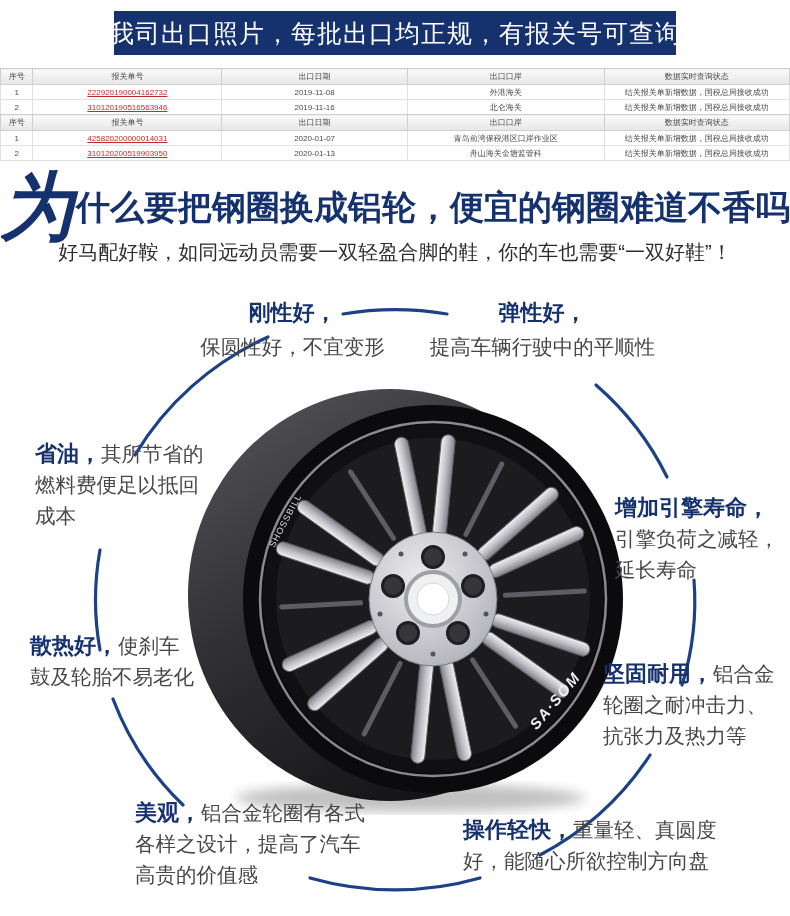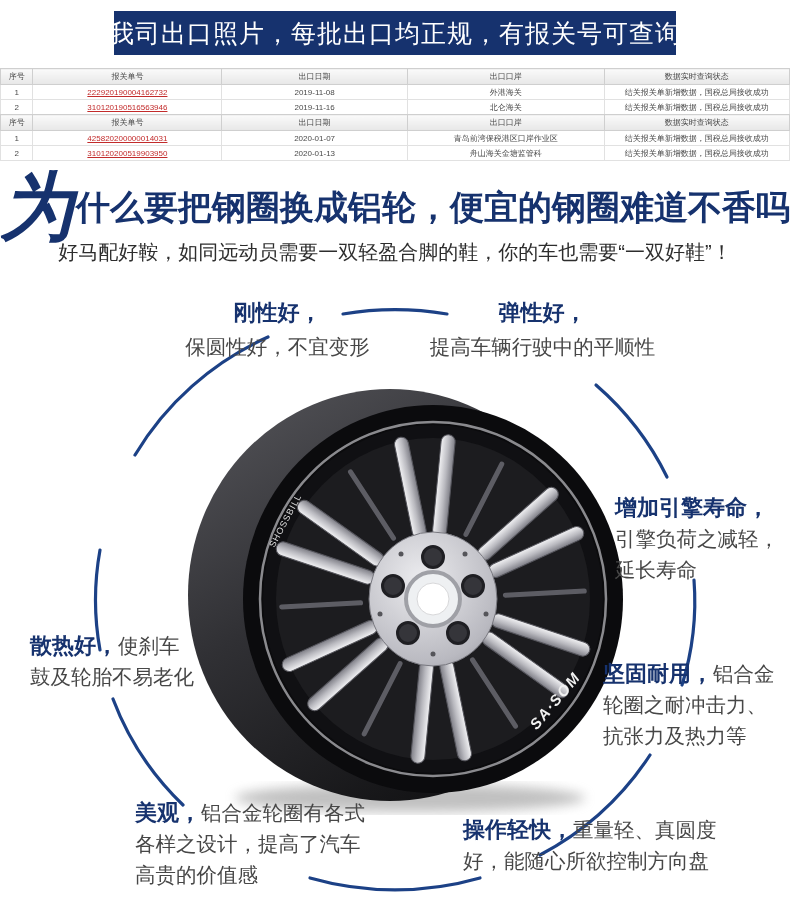--- a/index.html
+++ b/index.html
@@ -196,25 +196,30 @@
           <circle cx="220" cy="241" r="2.5"></circle>
         <circle cx="241" cy="181" r="2.5"></circle>
       </g>
       <circle cx="273" cy="226" r="27" fill="#eef0f2" stroke="#9fa0a6" stroke-width="4"></circle>
       <circle cx="273" cy="226" r="16" fill="#ffffff" stroke="#d8d8da"></circle>
 
       <text transform="translate(399,331) rotate(-50)" text-anchor="middle" font-size="15" font-weight="bold" font-style="italic" fill="#f0f0f0" letter-spacing="1.5" font-family="Liberation Sans, sans-serif">SA·SOM</text>
       <text transform="translate(128,149) rotate(-62)" text-anchor="middle" font-size="9" fill="#dddddd" letter-spacing="1" font-family="Liberation Sans, sans-serif">SHOSSBILL</text>
     </svg>
 
-    <div class="callout center" style="left:180px;top:12px;width:195px">
+    <div class="callout center" style="left:195px;top:12px;width:195px">
       <span class="lead">刚性好，</span><span>保圆性好，不宜变形</span>
     </div>
     <div class="callout center" style="left:415px;top:12px;width:255px">
       <span class="lead">弹性好，</span><span>提高车辆行驶中的平顺性</span>
+    </div>
+    <div class="callout" style="left:35px;top:150px;width:185px">
+      <span class="lead">省油，</span><span>其所节省的</span><br>
+      <span>燃料费便足以抵回</span><br>
+      <span>成本</span>
     </div>
     <div class="callout" style="left:615px;top:204px;width:172px">
       <span class="lead">增加引擎寿命，</span><br>
       <span>引擎负荷之减轻，</span><br>
       <span>延长寿命</span>
     </div>
     <div class="callout" style="left:30px;top:342px;width:180px">
       <span class="lead">散热好，</span><span>使刹车</span><br>
       <span>鼓及轮胎不易老化</span>
     </div>

